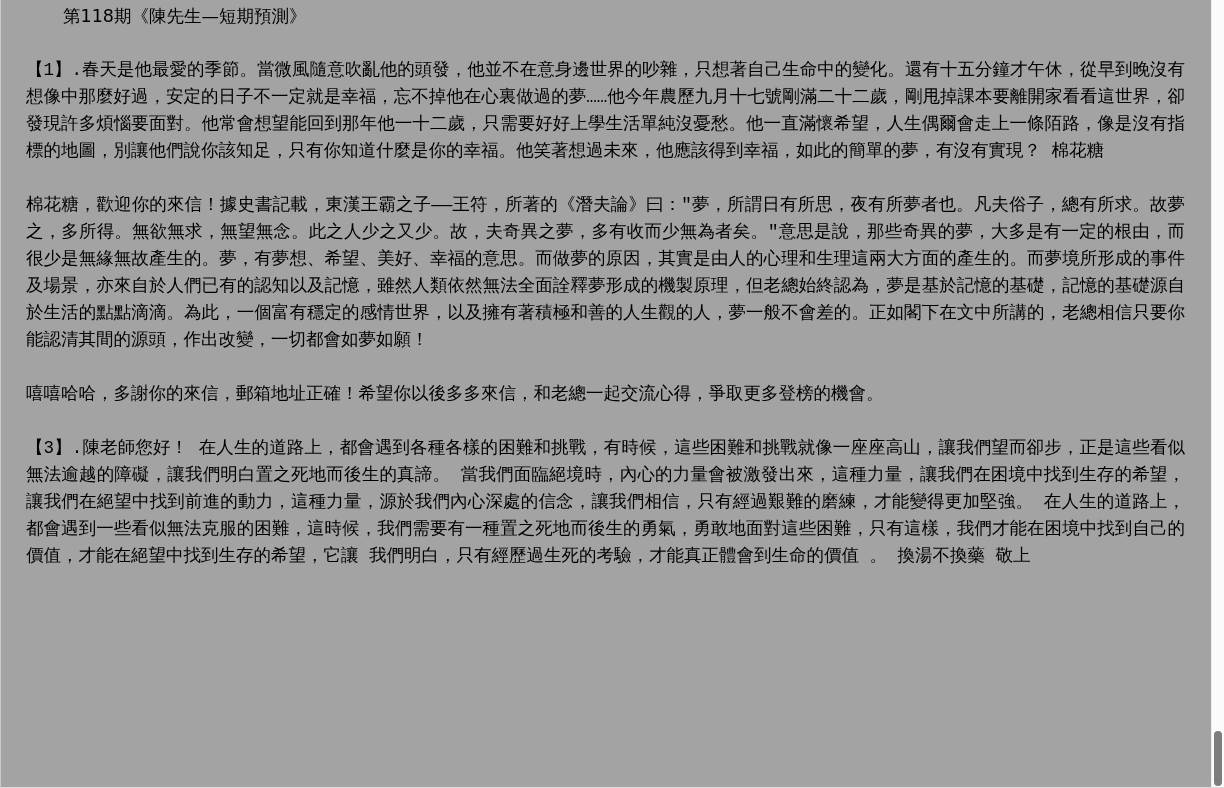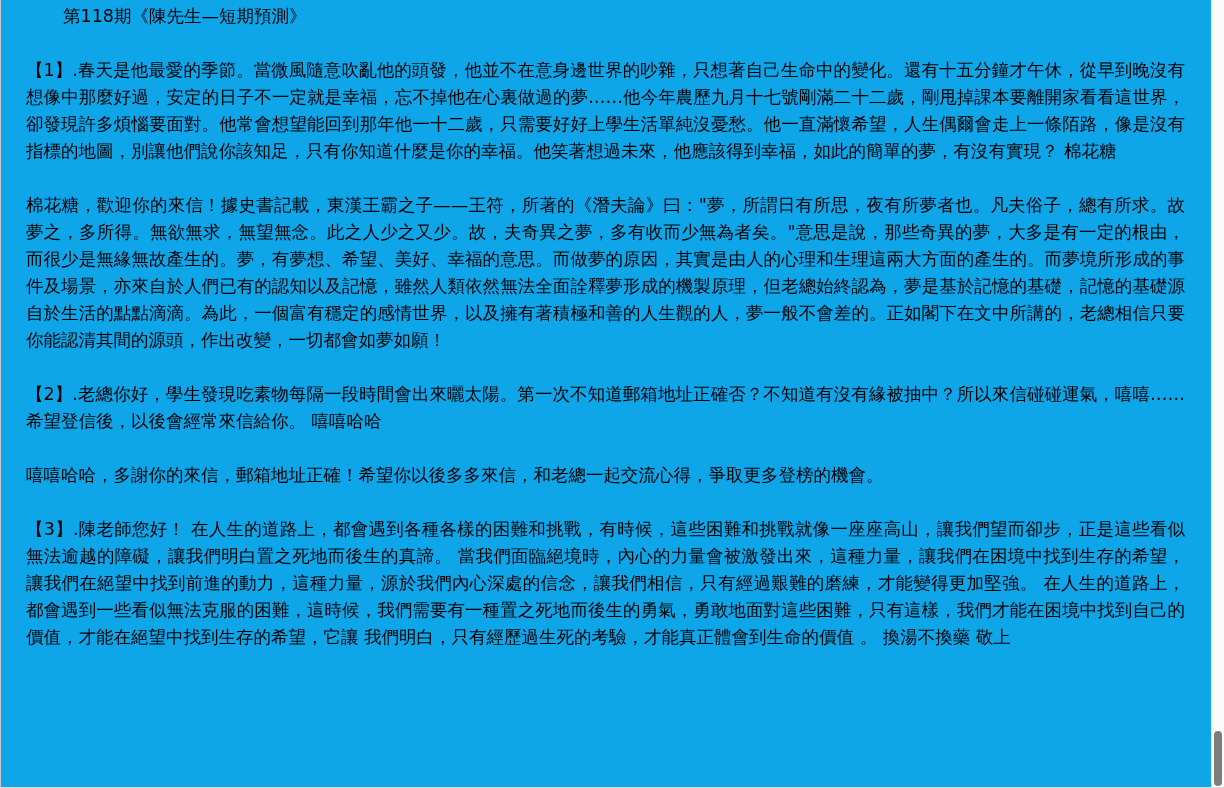--- a/index.html
+++ b/index.html
@@ -14,21 +14,21 @@
     font-family: "DejaVu Sans", "Liberation Sans", sans-serif;
     color: #000000;
   }
   .page {
     position: relative;
     width: 1224px;
     height: 788px;
     box-sizing: border-box;
     border-left: 1px solid #c9c9c9;
     border-bottom: 1px solid #dcdcdc;
-    background: #0ea5e9;
+    background: #a3a3a3;
   }
   .content {
     box-sizing: border-box;
     width: 1212px;          
     height: 100%;
     padding: 3px 28px 0 25px;
     font-size: 17.5px;
     line-height: 27px;
     letter-spacing: 0;
     overflow: hidden;
@@ -36,20 +36,21 @@
   .doc-title {
     text-indent: 37px;
     margin: 0 0 27px 0;
     white-space: nowrap;
   }
   .para {
     margin: 0 0 27px 0;
     text-align: justify;
     overflow-wrap: break-word;
     word-break: normal;
+    font-family: Liberation Mono, monospace;
   }
   .scrollbar-track {
     position: absolute;
     top: 0;
     right: 0;
     width: 12px;
     height: 100%;
     background: #fbfbfb;
     border-left: 1px solid #ececec;
   }
@@ -69,21 +70,20 @@
 <div class="page">
 
   <div class="content">
 
     <div class="doc-title">第118期《陳先生—短期預測》</div>
 
     <div class="para">【1】.春天是他最愛的季節。當微風隨意吹亂他的頭發，他並不在意身邊世界的吵雜，只想著自己生命中的變化。還有十五分鐘才午休，從早到晚沒有想像中那麼好過，安定的日子不一定就是幸福，忘不掉他在心裏做過的夢……他今年農歷九月十七號剛滿二十二歲，剛甩掉課本要離開家看看這世界，卻發現許多煩惱要面對。他常會想望能回到那年他一十二歲，只需要好好上學生活單純沒憂愁。他一直滿懷希望，人生偶爾會走上一條陌路，像是沒有指標的地圖，別讓他們說你該知足，只有你知道什麼是你的幸福。他笑著想過未來，他應該得到幸福，如此的簡單的夢，有沒有實現？ 棉花糖</div>
 
     <div class="para">棉花糖，歡迎你的來信！據史書記載，東漢王霸之子——王符，所著的《潛夫論》曰："夢，所謂日有所思，夜有所夢者也。凡夫俗子，總有所求。故夢之，多所得。無欲無求，無望無念。此之人少之又少。故，夫奇異之夢，多有收而少無為者矣。"意思是說，那些奇異的夢，大多是有一定的根由，而很少是無緣無故產生的。夢，有夢想、希望、美好、幸福的意思。而做夢的原因，其實是由人的心理和生理這兩大方面的產生的。而夢境所形成的事件及場景，亦來自於人們已有的認知以及記憶，雖然人類依然無法全面詮釋夢形成的機製原理，但老總始終認為，夢是基於記憶的基礎，記憶的基礎源自於生活的點點滴滴。為此，一個富有穩定的感情世界，以及擁有著積極和善的人生觀的人，夢一般不會差的。正如閣下在文中所講的，老總相信只要你能認清其間的源頭，作出改變，一切都會如夢如願！</div>
 
-    <div class="para">【2】.老總你好，學生發現吃素物每隔一段時間會出來曬太陽。第一次不知道郵箱地址正確否？不知道有沒有緣被抽中？所以來信碰碰運氣，嘻嘻……希望登信後，以後會經常來信給你。 嘻嘻哈哈</div>
 
     <div class="para">嘻嘻哈哈，多謝你的來信，郵箱地址正確！希望你以後多多來信，和老總一起交流心得，爭取更多登榜的機會。</div>
 
     <div class="para">【3】.陳老師您好！ 在人生的道路上，都會遇到各種各樣的困難和挑戰，有時候，這些困難和挑戰就像一座座高山，讓我們望而卻步，正是這些看似無法逾越的障礙，讓我們明白置之死地而後生的真諦。 當我們面臨絕境時，內心的力量會被激發出來，這種力量，讓我們在困境中找到生存的希望，讓我們在絕望中找到前進的動力，這種力量，源於我們內心深處的信念，讓我們相信，只有經過艱難的磨練，才能變得更加堅強。 在人生的道路上，都會遇到一些看似無法克服的困難，這時候，我們需要有一種置之死地而後生的勇氣，勇敢地面對這些困難，只有這樣，我們才能在困境中找到自己的價值，才能在絕望中找到生存的希望，它讓 我們明白，只有經歷過生死的考驗，才能真正體會到生命的價值 。 換湯不換藥 敬上</div>
 
 
   </div>
 
   <div class="scrollbar-track">
     <div class="scrollbar-thumb"></div>

